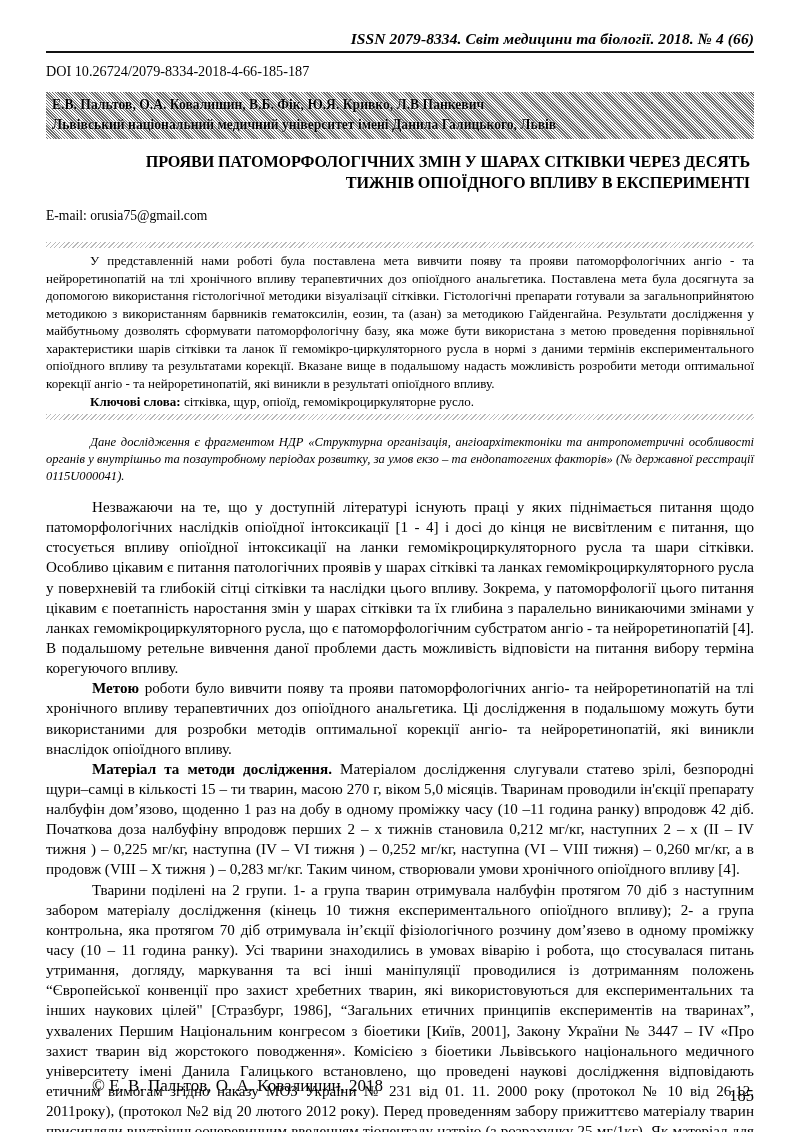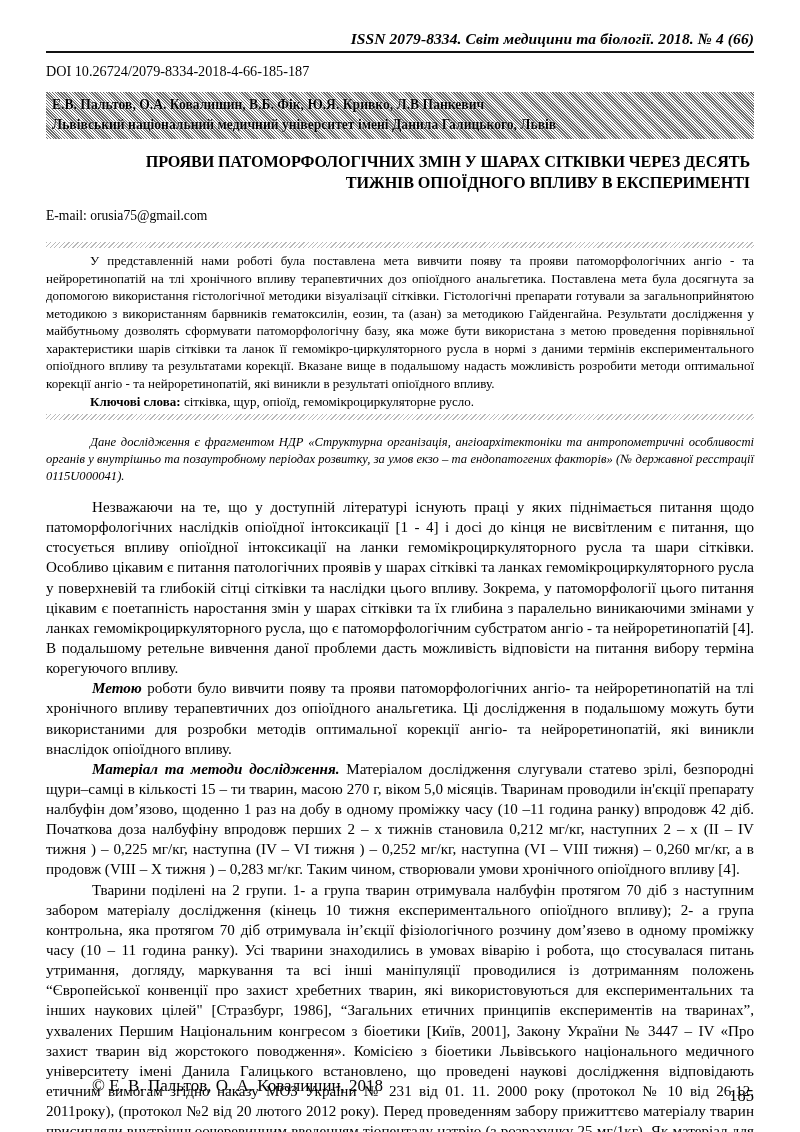--- a/index.html
+++ b/index.html
@@ -115,21 +115,21 @@
   .body-text {
     font-size: 15.1px;
     line-height: 1.335;
     text-align: justify;
   }
   .body-text p {
     margin: 0;
     text-indent: 46px;
   }
   .body-text p.cont { text-indent: 46px; }
-  .body-text b { font-weight: bold; font-style: italic; }
+  .body-text b { font-weight: bold; }
 
   
   .footer {
     position: absolute;
     left: 46px;
     right: 46px;
     bottom: 22px;
     height: 34px;
   }
   .copyright {

